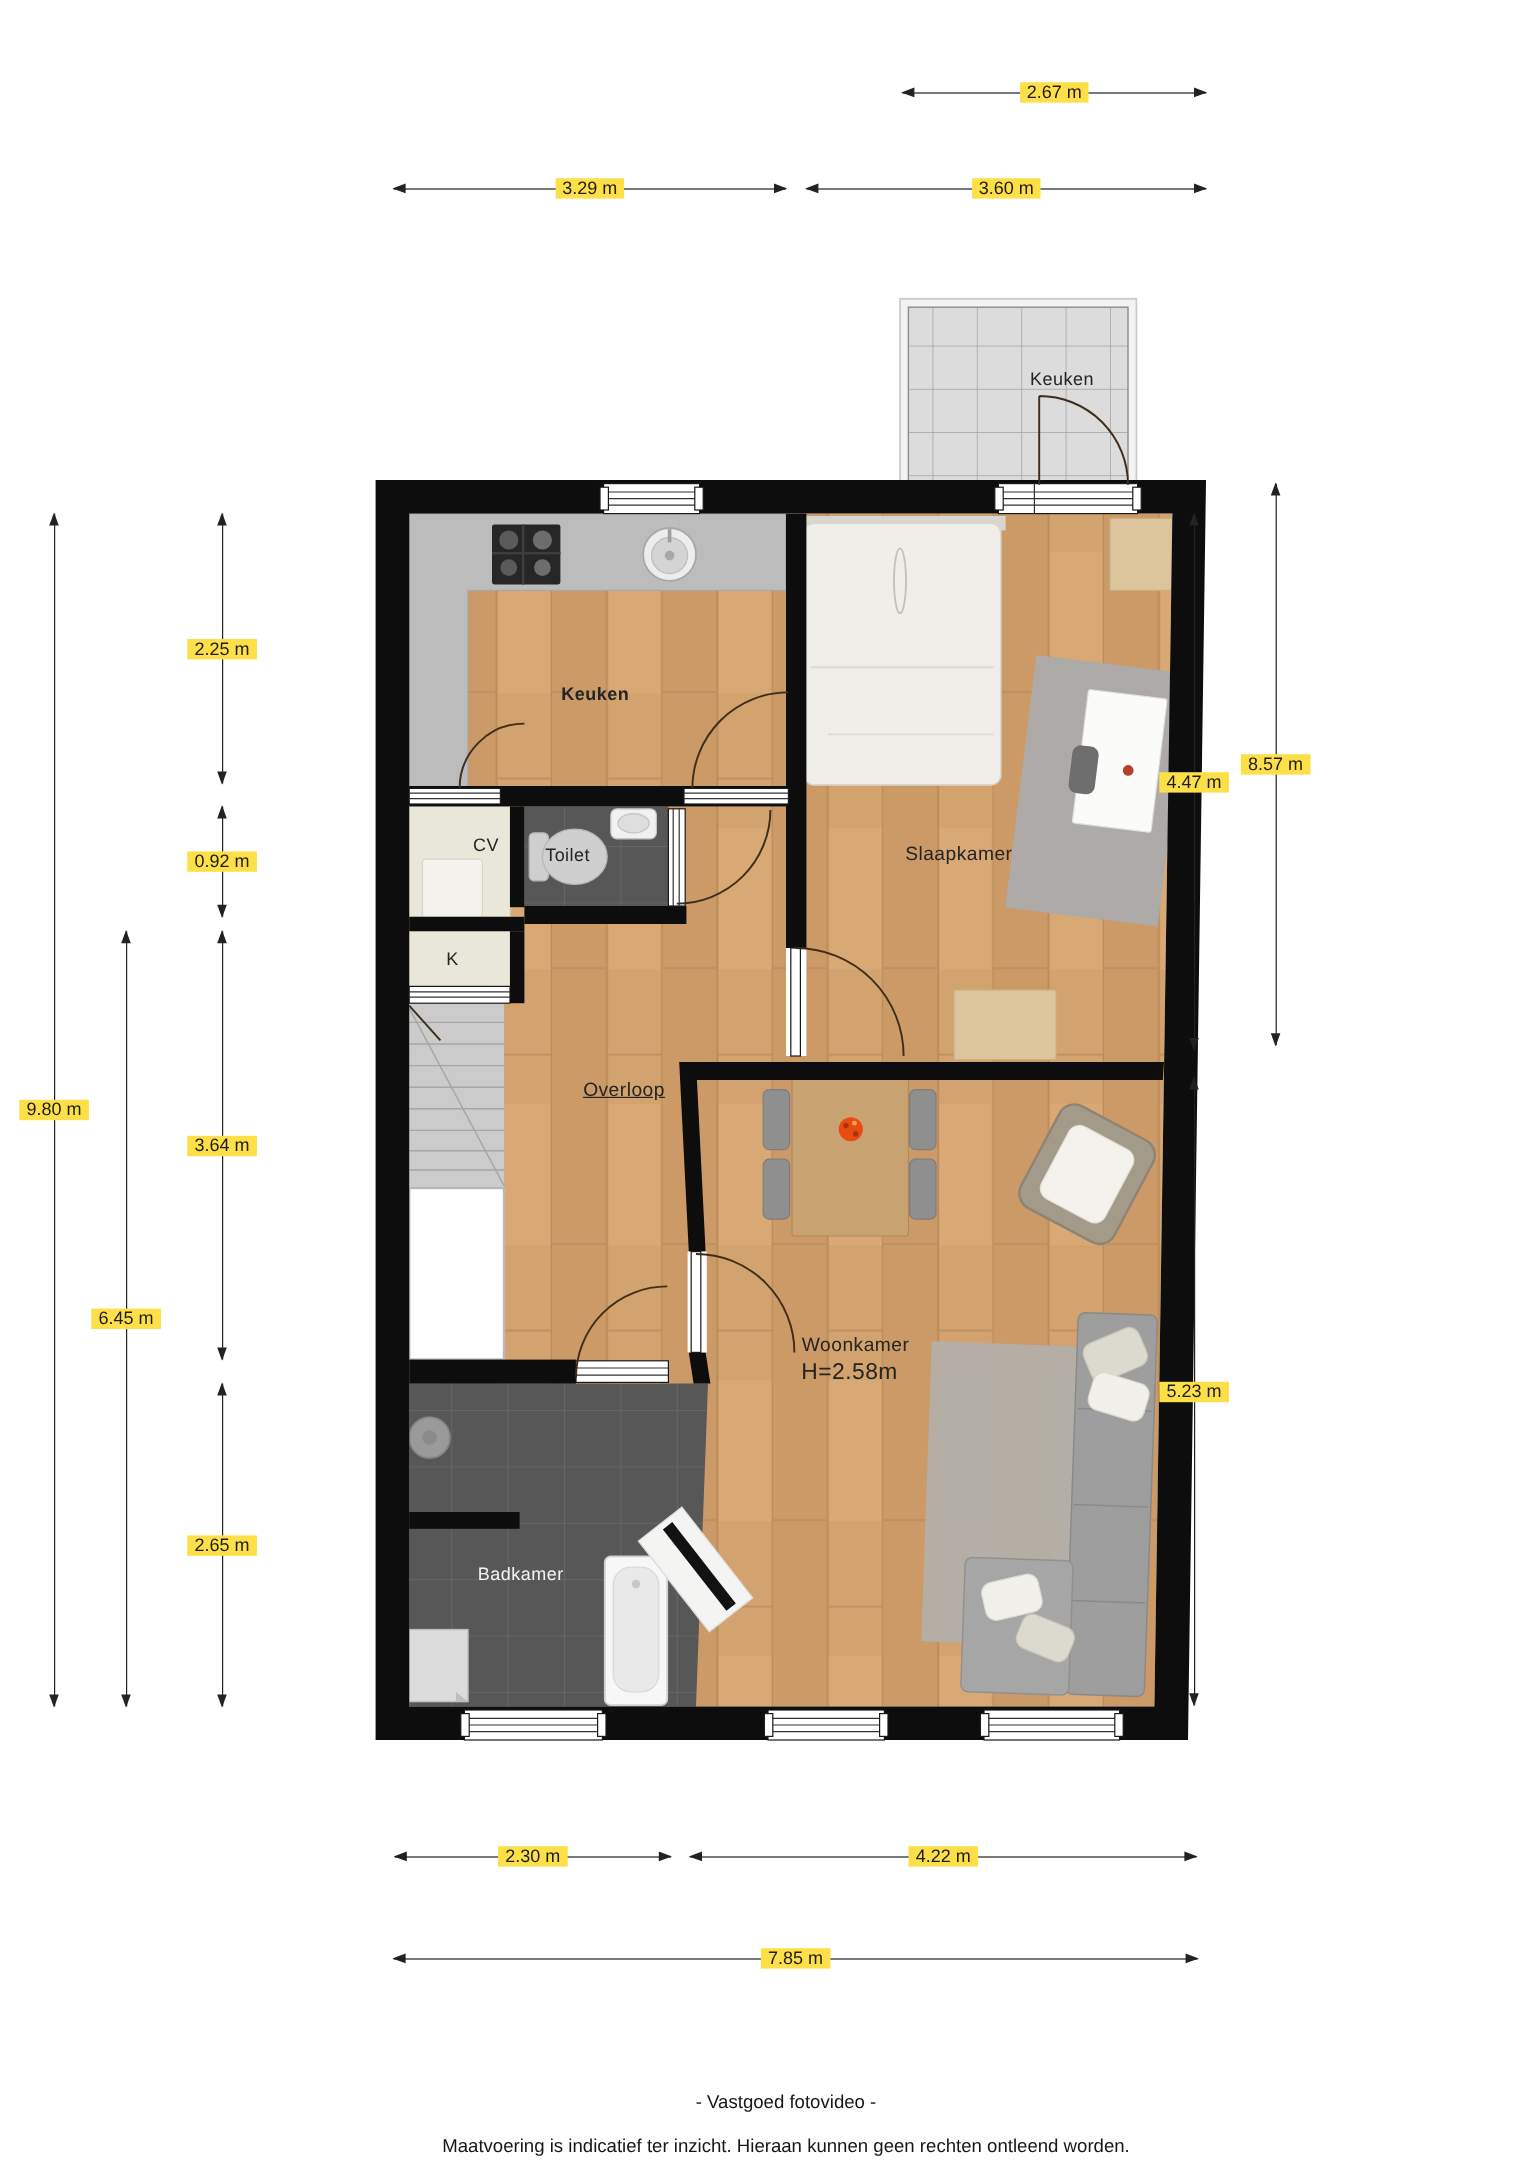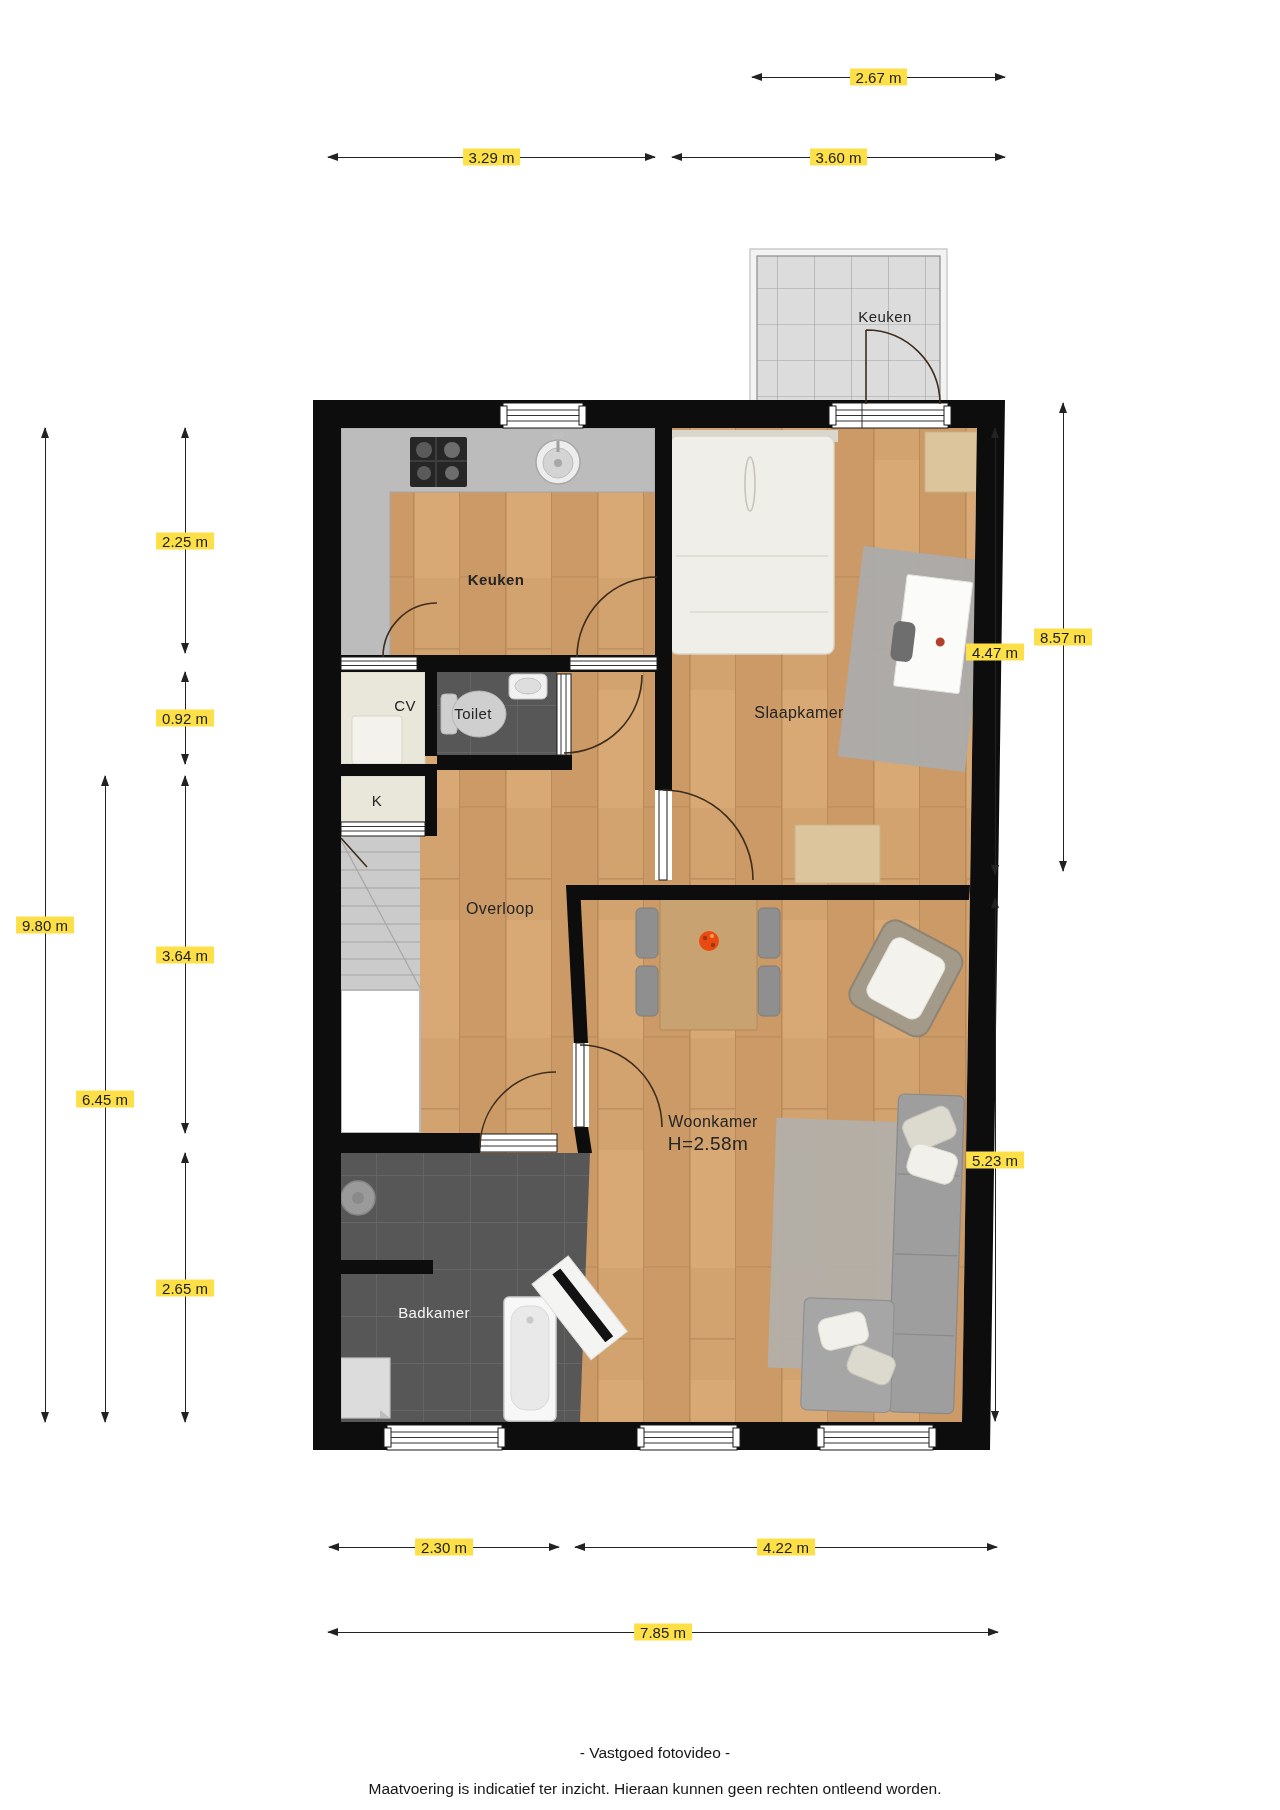--- a/index.html
+++ b/index.html
@@ -260,21 +260,21 @@
       <path d="M480,1148 A76,76 0 0 1 556,1072"></path>
     </g>
   </svg>
 
   <div class="lbl" style="left:885px;top:316px;">Keuken</div>
   <div class="lbl" style="left:496px;top:579px;font-weight:bold;">Keuken</div>
   <div class="lbl" style="left:377px;top:705px;margin-left:28px;">CV</div>
   <div class="lbl" style="left:473px;top:713px;">Toilet</div>
   <div class="lbl" style="left:377px;top:800px;">K</div>
   <div class="lbl big" style="left:799px;top:713px;">Slaapkamer</div>
-  <div class="lbl big" style="left:500px;top:909px;">Overloop</div>
+  <div class="lbl big" style="left:520px;top:909px;text-decoration:underline;">Overloop</div>
   <div class="lbl big" style="left:713px;top:1122px;">Woonkamer</div>
   <div class="lbl sub" style="left:708px;top:1144px;">H=2.58m</div>
   <div class="lbl white" style="left:434px;top:1312px;">Badkamer</div>
 
   <div class="dim h" style="left:752px;top:77px;width:253px;">
     <div class="ln"></div>
       <span class="val">2.67 m</span>
   </div>
   <div class="dim h" style="left:328px;top:157px;width:327px;">
     <div class="ln"></div>

